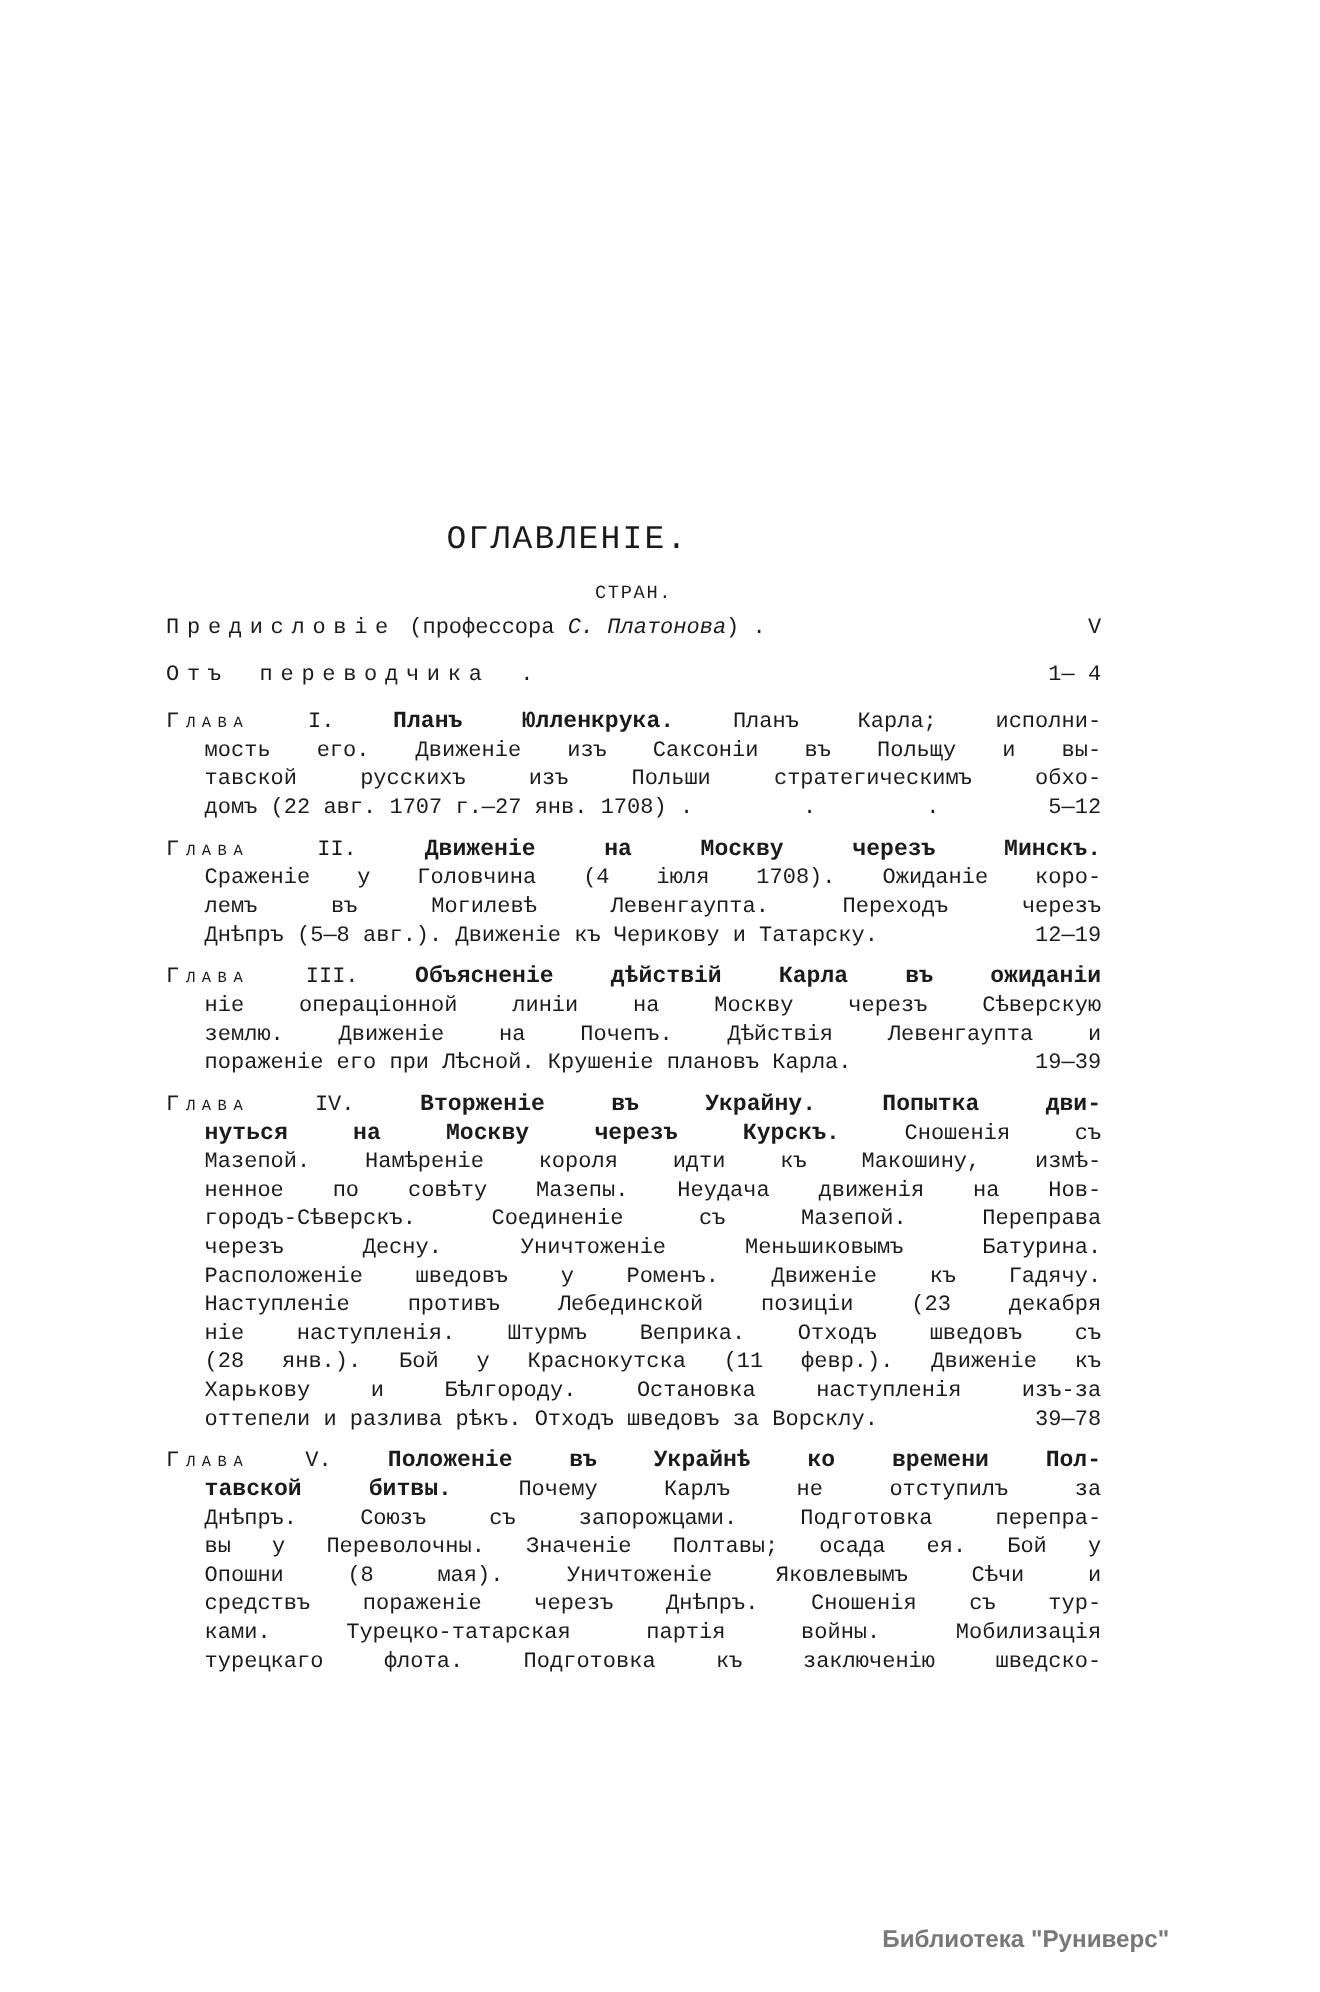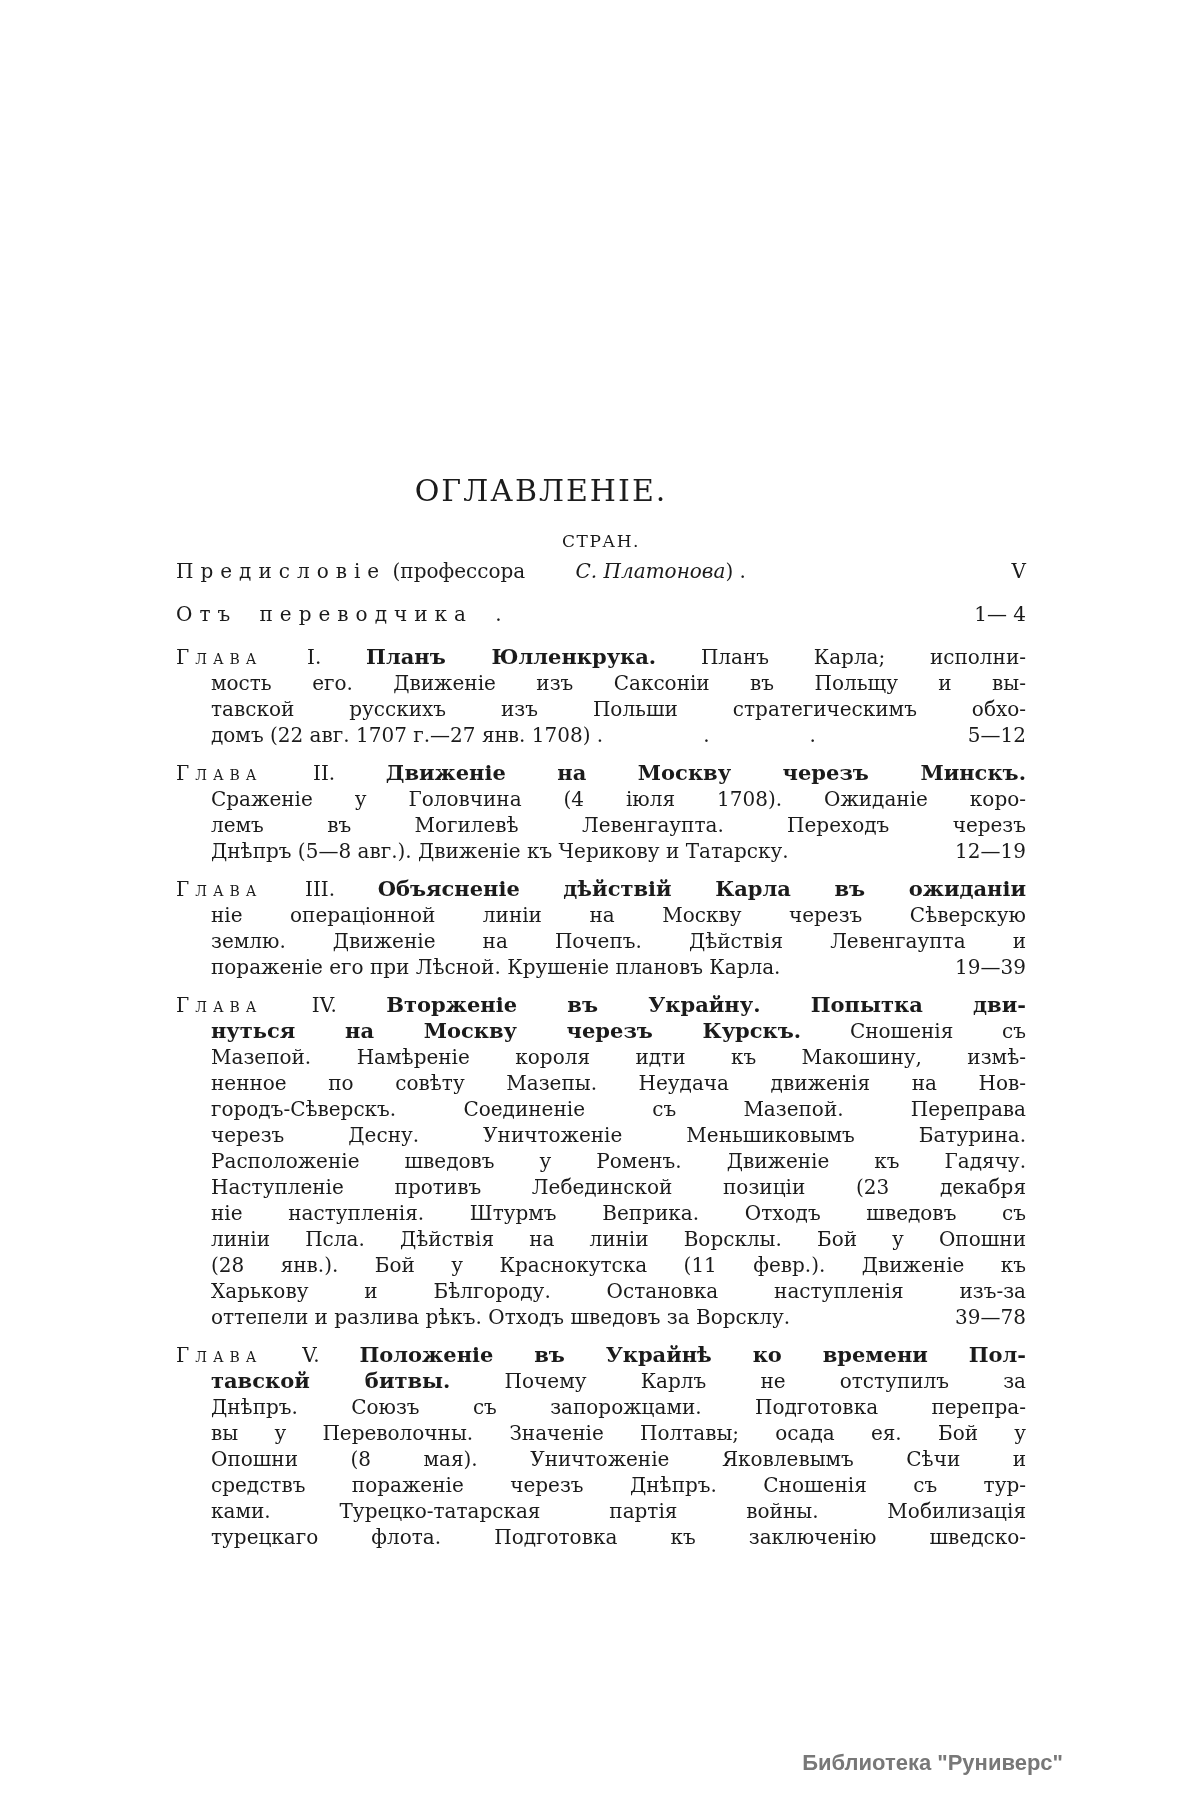--- a/index.html
+++ b/index.html
@@ -6,22 +6,23 @@
   body{
     width:1200px;height:1811px;
     background:#ffffff;
     font-family:"DejaVu Serif","Liberation Serif",serif;
     color:#1b1b1b;
     position:relative;
     overflow:hidden;
   }
   .content{
     position:absolute;
-    left:176px;top:472px;
+    left:151px;top:472px;
     width:850px;
+    font-family:Liberation Mono, monospace;
   }
   .title{
     font-size:30px;
     letter-spacing:2px;
     line-height:38px;
     text-align:center;
     padding-right:120px;
     white-space:nowrap;
   }
   .pages-header{
@@ -39,21 +40,21 @@
     min-height:26px;
   }
   .line.j{text-align-last:justify;}
   .line.indent{padding-left:35px;}
   .label{
     font-variant:small-caps;
     letter-spacing:6px;
   }
   .sp{letter-spacing:7px;word-spacing:9px;}
   .b{font-weight:bold;font-size:21px;}
-  .i{font-style:italic;margin-left:44px;}
+  .i{font-style:italic;}
   .r{}
   .pages{
     float:right;
     font-size:20px;
     padding-left:10px;
   }
   .watermark{
     position:absolute;
     top:1750px;
     right:137px;
@@ -97,21 +98,20 @@
       <div class="entry chapter">
         <div class="line j"><span class="label">Глава</span><span class="r"> IV. </span><span class="b">Вторженіе въ Украйну. Попытка дви-</span></div>
         <div class="line indent j"><span class="b">нуться на Москву черезъ Курскъ.</span><span class="r"> Сношенія съ</span></div>
         <div class="line indent j"><span class="r">Мазепой. Намѣреніе короля идти къ Макошину, измѣ-</span></div>
         <div class="line indent j"><span class="r">ненное по совѣту Мазепы. Неудача движенія на Нов-</span></div>
         <div class="line indent j"><span class="r">городъ-Сѣверскъ. Соединеніе съ Мазепой. Переправа</span></div>
         <div class="line indent j"><span class="r">черезъ Десну. Уничтоженіе Меньшиковымъ Батурина.</span></div>
         <div class="line indent j"><span class="r">Расположеніе шведовъ у Роменъ. Движеніе къ Гадячу.</span></div>
         <div class="line indent j"><span class="r">Наступленіе противъ Лебединской позиціи (23 декабря</span></div>
         <div class="line indent j"><span class="r">ніе наступленія. Штурмъ Веприка. Отходъ шведовъ съ</span></div>
-        <div class="line indent j"><span class="r">линіи Псла. Дѣйствія на линіи Ворсклы. Бой у Опошни</span></div>
         <div class="line indent j"><span class="r">(28 янв.). Бой у Краснокутска (11 февр.). Движеніе къ</span></div>
         <div class="line indent j"><span class="r">Харькову и Бѣлгороду. Остановка наступленія изъ-за</span></div>
         <div class="line indent"><span class="pages">39—78</span><span class="r">оттепели и разлива рѣкъ. Отходъ шведовъ за Ворсклу.</span></div>
       </div>
       <div class="entry chapter">
         <div class="line j"><span class="label">Глава</span><span class="r"> V. </span><span class="b">Положеніе въ Украйнѣ ко времени Пол-</span></div>
         <div class="line indent j"><span class="b">тавской битвы.</span><span class="r"> Почему Карлъ не отступилъ за</span></div>
         <div class="line indent j"><span class="r">Днѣпръ. Союзъ съ запорожцами. Подготовка перепра-</span></div>
         <div class="line indent j"><span class="r">вы у Переволочны. Значеніе Полтавы; осада ея. Бой у</span></div>
         <div class="line indent j"><span class="r">Опошни (8 мая). Уничтоженіе Яковлевымъ Сѣчи и</span></div>

